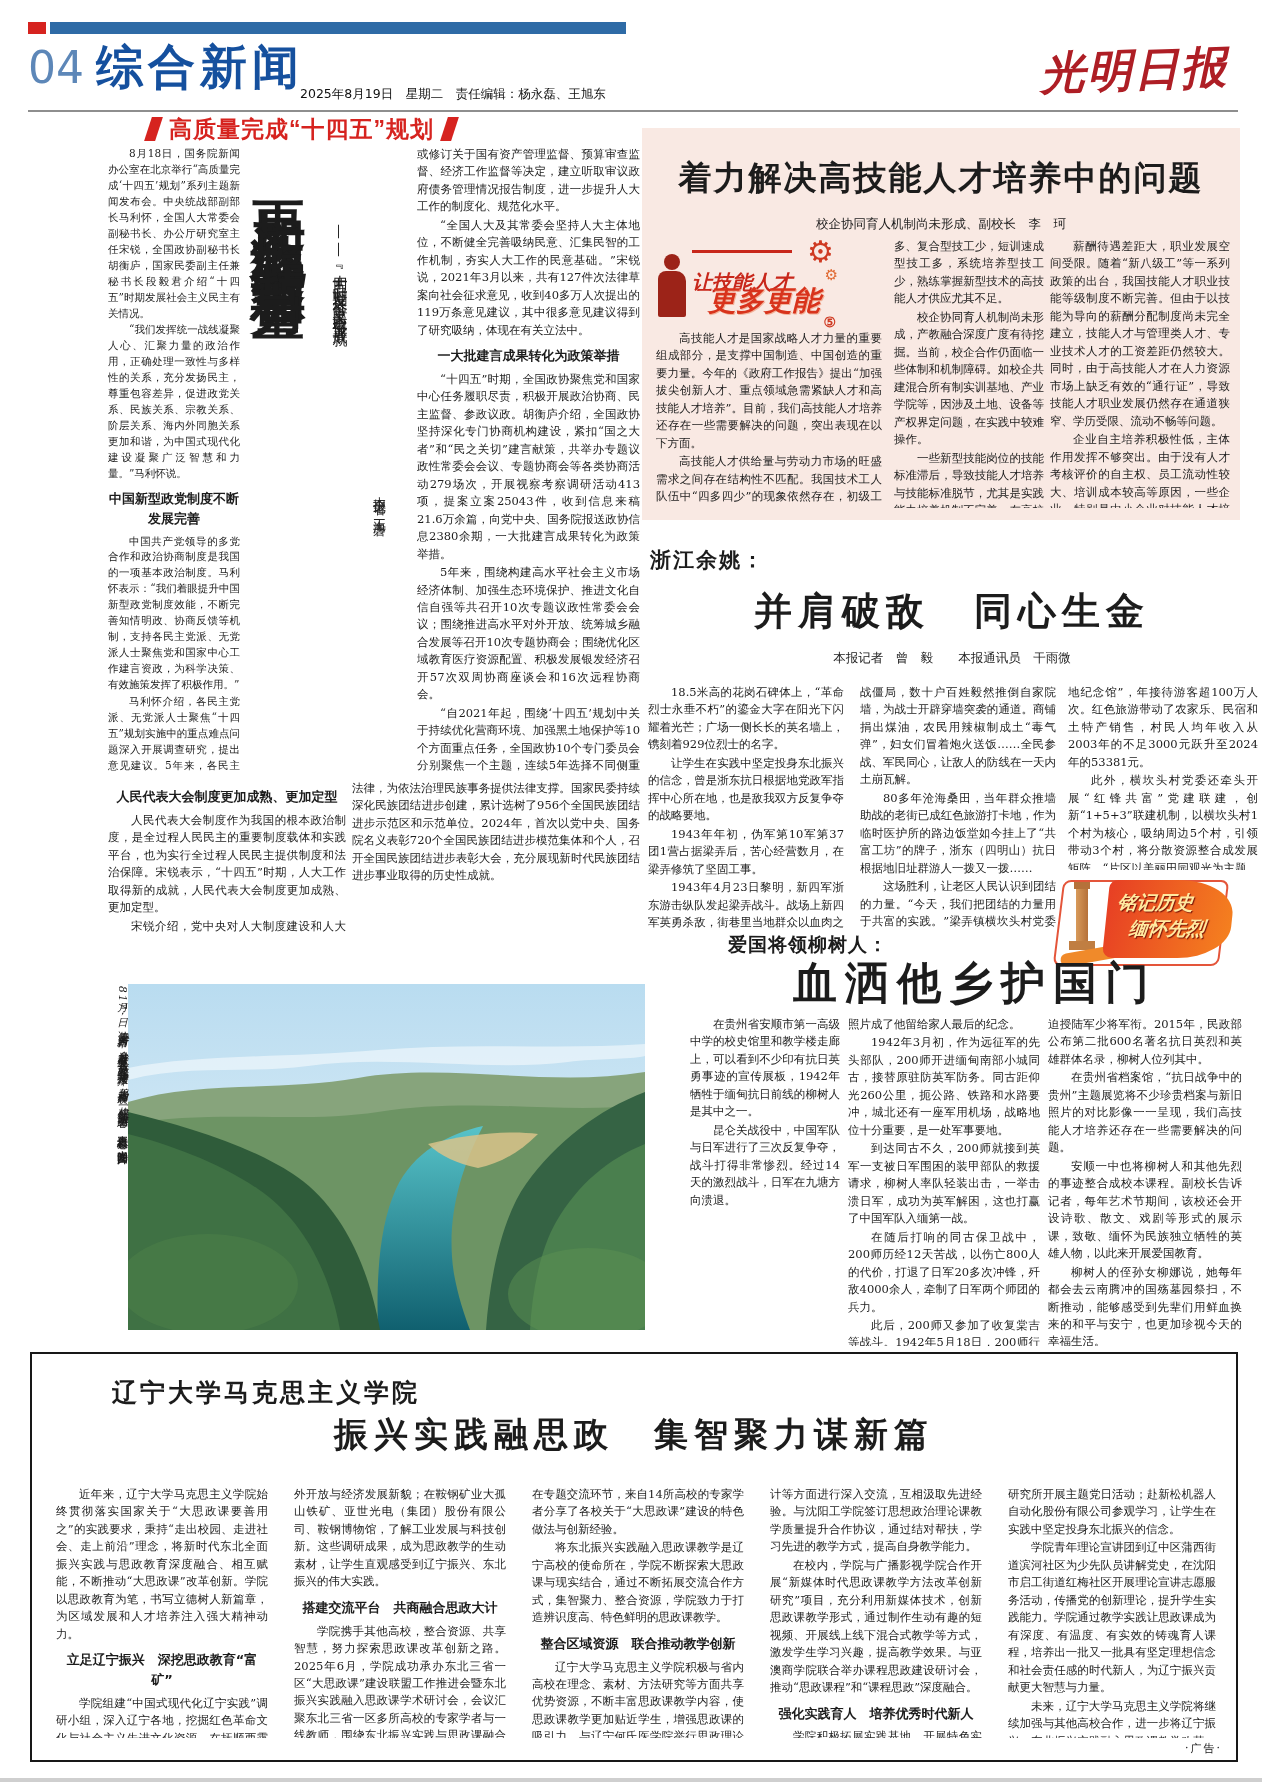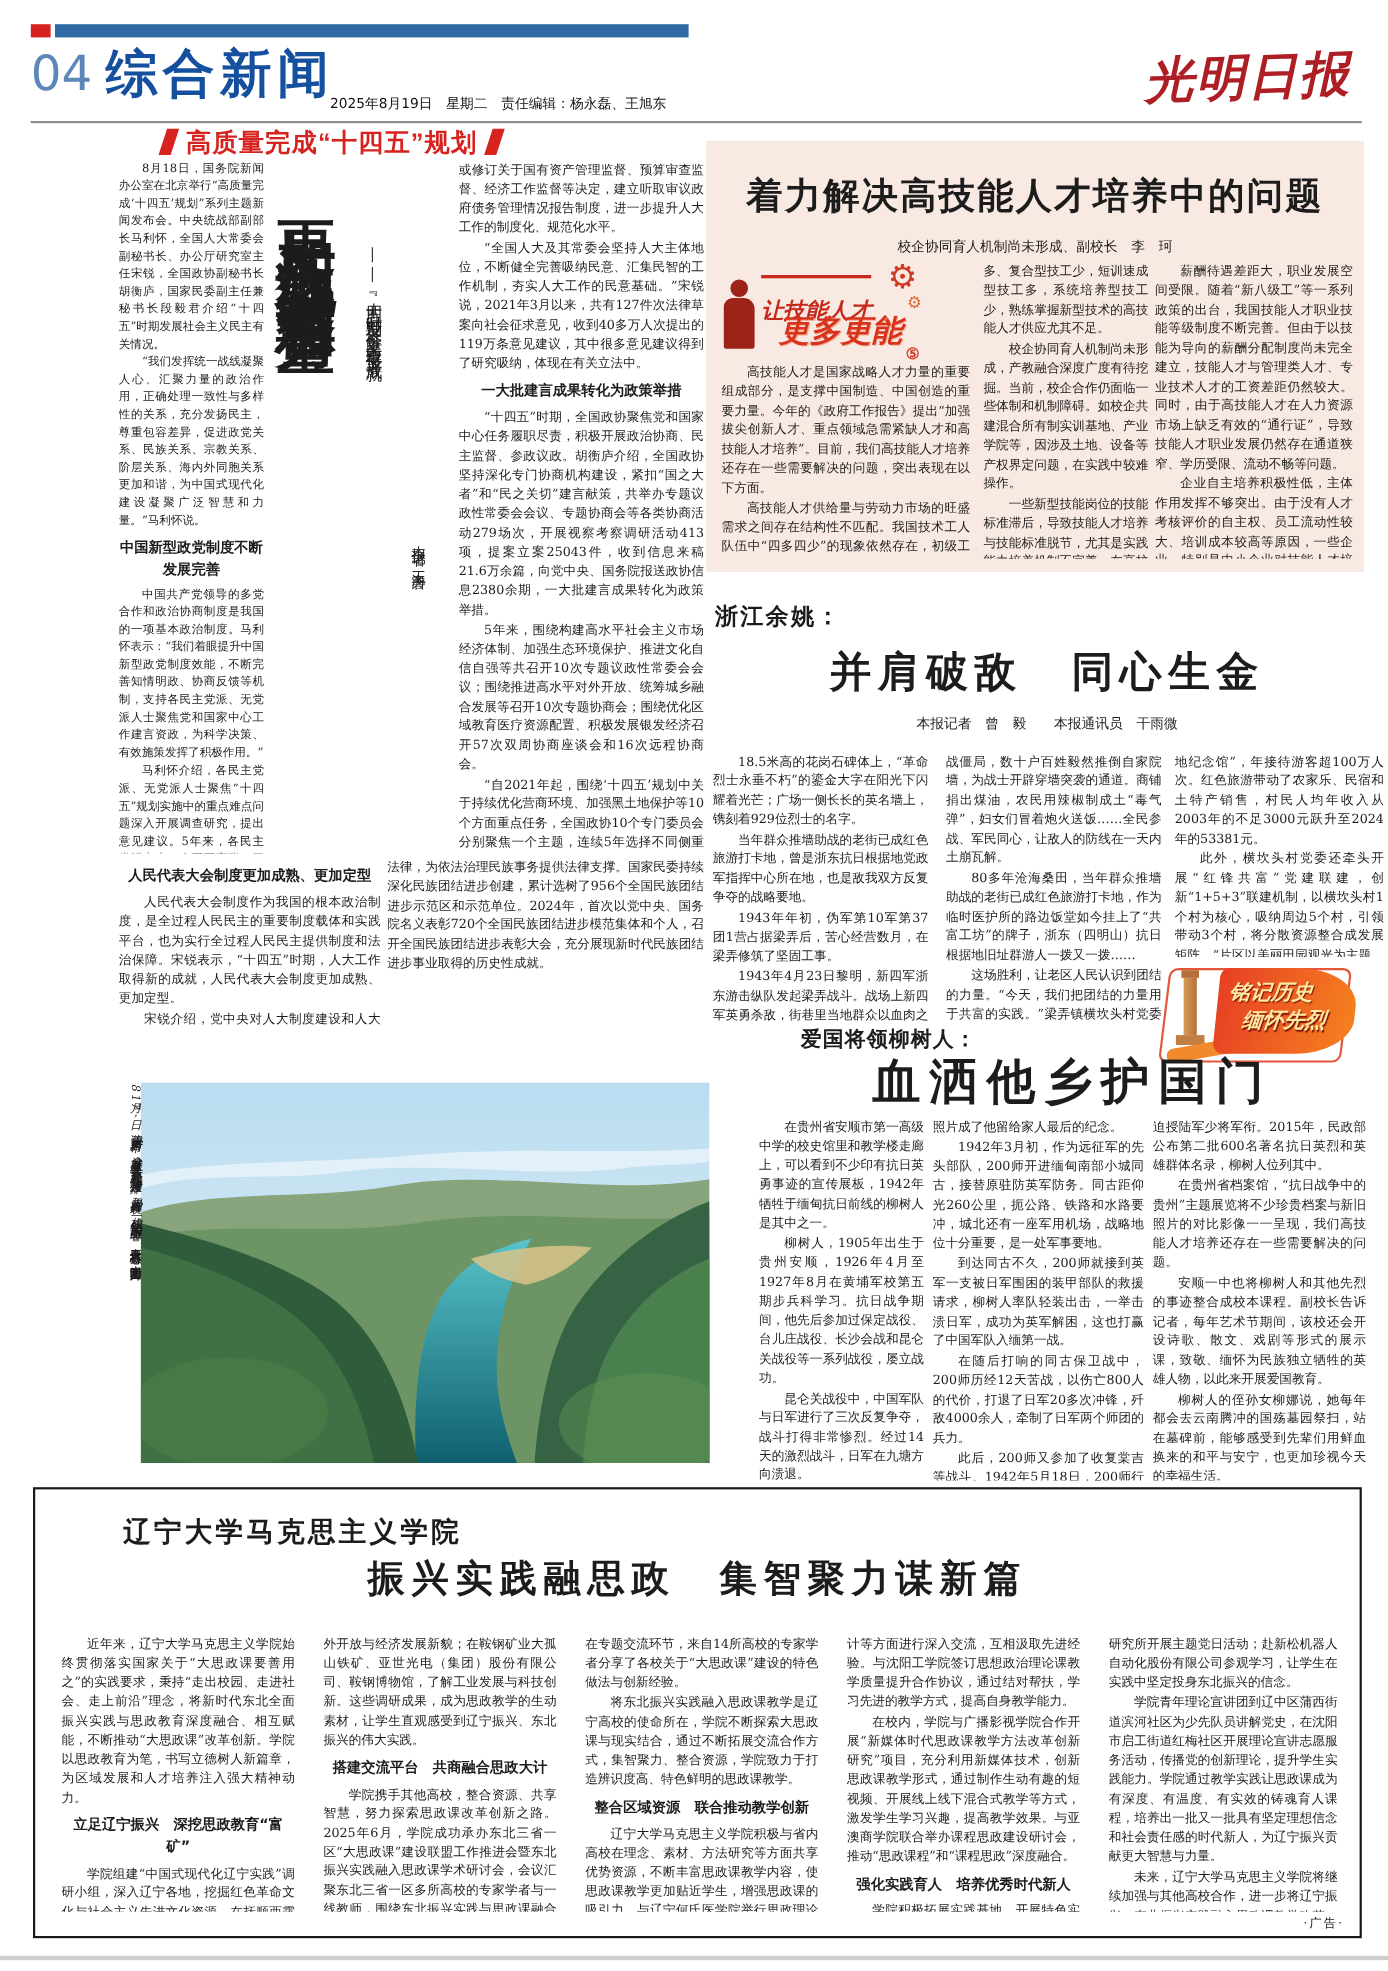--- a/index.html
+++ b/index.html
@@ -184,21 +184,21 @@
         <div class="para">薪酬待遇差距大，职业发展空间受限。随着“新八级工”等一系列政策的出台，我国技能人才职业技能等级制度不断完善。但由于以技能为导向的薪酬分配制度尚未完全建立，技能人才与管理类人才、专业技术人才的工资差距仍然较大。同时，由于高技能人才在人力资源市场上缺乏有效的“通行证”，导致技能人才职业发展仍然存在通道狭窄、学历受限、流动不畅等问题。</div>
         <div class="para">企业自主培养积极性低，主体作用发挥不够突出。由于没有人才考核评价的自主权、员工流动性较大、培训成本较高等原因，一些企业，特别是中小企业对技能人才培养的投入不足，未能建立起覆盖高技能人才职业生涯全周期的技能培养体系。这些问题，亟待在未来人才培育和产业发展中得到破解。</div>
       </div>
   </div>
 
   <div class="abs" id="yuyao-kicker">浙江余姚：</div>
   <div class="abs center serifhead" id="yuyao-headline">并肩破敌　同心生金</div>
   <div class="abs center" id="yuyao-byline">本报记者　曾　毅　　本报通讯员　干雨微</div>
   <div class="abs col" style="left:648px;top:684px;width:196px;height:248px;">
       <div class="para">18.5米高的花岗石碑体上，“革命烈士永垂不朽”的鎏金大字在阳光下闪耀着光芒；广场一侧长长的英名墙上，镌刻着929位烈士的名字。</div>
-      <div class="para">当年群众推墙助战的老街已成红色旅游打卡地，曾是浙东抗日根据地党政军指挥中心所在地，也是敌我双方反复争夺的战略要地。</div>
+      <div class="para">让学生在实践中坚定投身东北振兴的信念，曾是浙东抗日根据地党政军指挥中心所在地，也是敌我双方反复争夺的战略要地。</div>
       <div class="para">1943年年初，伪军第10军第37团1营占据梁弄后，苦心经营数月，在梁弄修筑了坚固工事。</div>
       <div class="para">1943年4月23日黎明，新四军浙东游击纵队发起梁弄战斗。战场上新四军英勇杀敌，街巷里当地群众以血肉之躯筑起生命防线。当部队陷入苦</div>
     </div>
   <div class="abs col" style="left:860px;top:684px;width:196px;height:248px;">
       <div class="cont">战僵局，数十户百姓毅然推倒自家院墙，为战士开辟穿墙突袭的通道。商铺捐出煤油，农民用辣椒制成土“毒气弹”，妇女们冒着炮火送饭……全民参战、军民同心，让敌人的防线在一天内土崩瓦解。</div>
       <div class="para">80多年沧海桑田，当年群众推墙助战的老街已成红色旅游打卡地，作为临时医护所的路边饭堂如今挂上了“共富工坊”的牌子，浙东（四明山）抗日根据地旧址群游人一拨又一拨……</div>
       <div class="para">这场胜利，让老区人民认识到团结的力量。“今天，我们把团结的力量用于共富的实践。”梁弄镇横坎头村党委书记指着旧址群说，村里用好红色资源，并建成“浙东抗日根据</div>
     </div>
   <div class="abs col" style="left:1068px;top:684px;width:190px;height:186px;">
       <div class="cont">地纪念馆”，年接待游客超100万人次。红色旅游带动了农家乐、民宿和土特产销售，村民人均年收入从2003年的不足3000元跃升至2024年的53381元。</div>
@@ -214,35 +214,34 @@
     <div class="badge-flag">
       <div>铭记历史</div>
       <div class="flag-l2">缅怀先烈</div>
     </div>
   </div>
 
   <div class="abs" id="liu-kicker">爱国将领柳树人：</div>
   <div class="abs center serifhead" id="liu-headline">血洒他乡护国门</div>
   <div class="abs col" style="left:690px;top:1016px;width:150px;height:330px;">
       <div class="para">在贵州省安顺市第一高级中学的校史馆里和教学楼走廊上，可以看到不少印有抗日英勇事迹的宣传展板，1942年牺牲于缅甸抗日前线的柳树人是其中之一。</div>
-      <div class="para">柳树人，1905年出生于贵州安顺，1926年4月至1927年8月在黄埔军校第五期步兵科学习。抗日战争期间，他先后参加过保定战役、台儿庄战役、长沙会战和昆仑关战役等一系列战役，屡立战功。</div>
       <div class="para">昆仑关战役中，中国军队与日军进行了三次反复争夺，战斗打得非常惨烈。经过14天的激烈战斗，日军在九塘方向溃退。</div>
     </div>
   <div class="abs col" style="left:848px;top:1016px;width:192px;height:330px;">
       <div class="cont">照片成了他留给家人最后的纪念。</div>
       <div class="para">1942年3月初，作为远征军的先头部队，200师开进缅甸南部小城同古，接替原驻防英军防务。同古距仰光260公里，扼公路、铁路和水路要冲，城北还有一座军用机场，战略地位十分重要，是一处军事要地。</div>
       <div class="para">到达同古不久，200师就接到英军一支被日军围困的装甲部队的救援请求，柳树人率队轻装出击，一举击溃日军，成功为英军解困，这也打赢了中国军队入缅第一战。</div>
       <div class="para">在随后打响的同古保卫战中，200师历经12天苦战，以伤亡800人的代价，打退了日军20多次冲锋，歼敌4000余人，牵制了日军两个师团的兵力。</div>
       <div class="para">此后，200师又参加了收复棠吉等战斗。1942年5月18日，200师行至公路一带时遭遇日军伏击，柳树人在激战中壮烈牺牲，年仅37岁。</div>
     </div>
   <div class="abs col" style="left:1048px;top:1016px;width:194px;height:330px;">
       <div class="cont">迫授陆军少将军衔。2015年，民政部公布第二批600名著名抗日英烈和英雄群体名录，柳树人位列其中。</div>
       <div class="para">在贵州省档案馆，“抗日战争中的贵州”主题展览将不少珍贵档案与新旧照片的对比影像一一呈现，我们高技能人才培养还存在一些需要解决的问题。</div>
       <div class="para">安顺一中也将柳树人和其他先烈的事迹整合成校本课程。副校长告诉记者，每年艺术节期间，该校还会开设诗歌、散文、戏剧等形式的展示课，致敬、缅怀为民族独立牺牲的英雄人物，以此来开展爱国教育。</div>
-      <div class="para">柳树人的侄孙女柳娜说，她每年都会去云南腾冲的国殇墓园祭扫，站在墓碑前，能够感受到先辈们用鲜血换来的和平与安宁，也更加珍视今天的幸福生活。</div>
+      <div class="para">柳树人的侄孙女柳娜说，她每年都会去云南腾冲的国殇墓园祭扫，不断推动，能够感受到先辈们用鲜血换来的和平与安宁，也更加珍视今天的幸福生活。</div>
     </div>
 
   <div class="abs" id="ad-box">
     <div class="abs" id="ad-kicker">辽宁大学马克思主义学院</div>
     <div class="abs center serifhead" id="ad-headline">振兴实践融思政　集智聚力谋新篇</div>
     <div class="adcol col" style="left:24px;">
         <div class="para">近年来，辽宁大学马克思主义学院始终贯彻落实国家关于“大思政课要善用之”的实践要求，秉持“走出校园、走进社会、走上前沿”理念，将新时代东北全面振兴实践与思政教育深度融合、相互赋能，不断推动“大思政课”改革创新。学院以思政教育为笔，书写立德树人新篇章，为区域发展和人才培养注入强大精神动力。</div>
         <div class="subhead">立足辽宁振兴　深挖思政教育“富矿”</div>
         <div class="para">学院组建“中国式现代化辽宁实践”调研小组，深入辽宁各地，挖掘红色革命文化与社会主义先进文化资源。在抚顺西露天矿，见证资源型城市转型发展；在辽宁雷锋干部学院、雷锋纪念馆，感悟雷锋精神的时代价值；在丹东抗美援朝纪念馆，重温抗美援朝的英雄史诗；在丹东市高新技术产业开发区、丹东大东沟边民互市贸易区，探寻对</div>
       </div>

